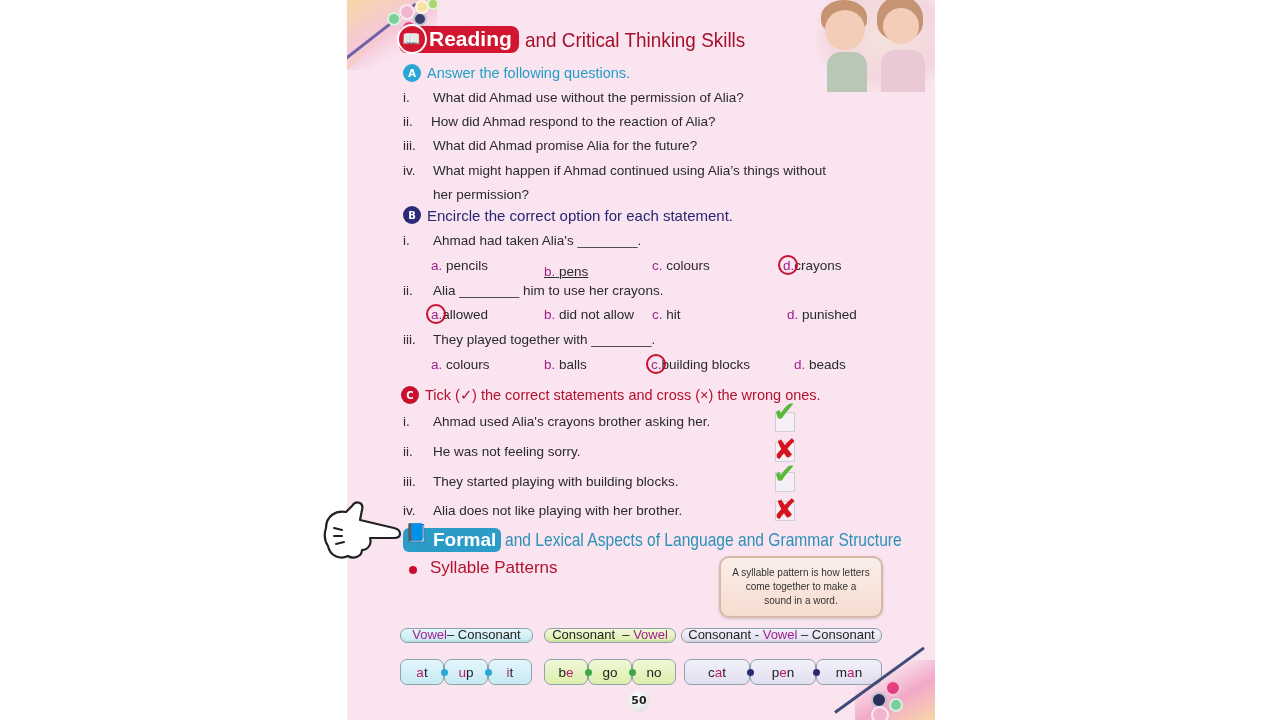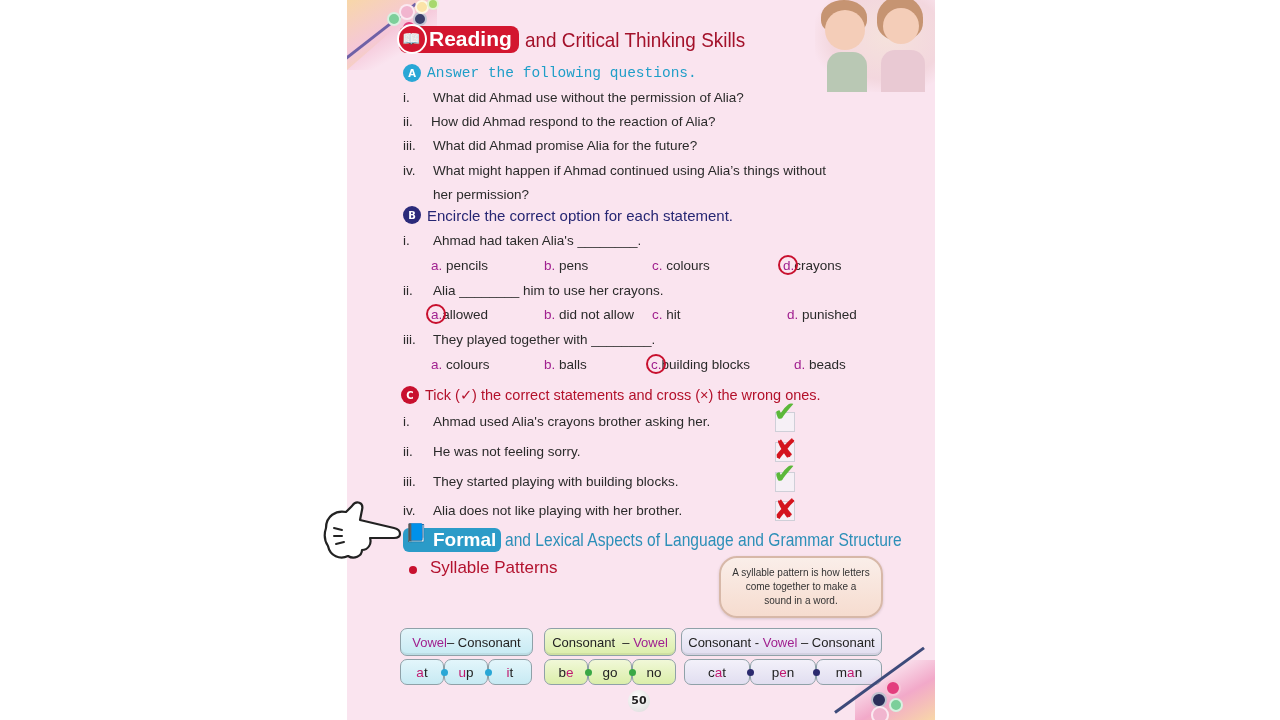--- a/index.html
+++ b/index.html
@@ -75,28 +75,28 @@
 
   .hand {
     position: absolute; left: 322px; top: 498px; width: 80px; height: 64px;
   }
 
   .syl-title { position: absolute; left: 62px; top: 558px; font-size: 17px; color: #b3132f; font-family: "Liberation Sans", sans-serif; }
   .syl-bullet { position: absolute; left: 62px; top: 566px; width: 8px; height: 8px; background: #c8102e; border-radius: 50%; }
   .syl-desc { position: absolute; left: 81px; top: 580px; font-size: 15.5px; color: #1a1a1a; font-family: "Liberation Sans", sans-serif; line-height: 21px; width: 280px; }
 
   .note-box {
-    position: absolute; left: 372px; top: 556px; width: 164px; height: 62px; border-radius: 18px;
+    position: absolute; left: 372px; top: 556px; width: 164px; height: 62px; border-radius: 10px;
     background: linear-gradient(#faeee9, #f6dccf); border: 2px solid #d7b8a8; box-shadow: 0 1px 3px rgba(0,0,0,0.15);
     font-size: 10px; color: #333; text-align: center; padding: 8px 10px; line-height: 14px; font-family: "Liberation Sans", sans-serif;
   }
 
   .pat-label {
-    position: absolute; height: 28px; border-radius: 7px; font-size: 13px; font-family: "Liberation Sans", sans-serif;
-    display: flex; align-items: center; justify-content: center; color: #222; border: 1px solid #8fa1a8;
+    position: absolute; height: 15px; border-radius: 7px; font-size: 13px; font-family: "Liberation Sans", sans-serif;
+    display: flex; align-items: flex-end; justify-content: center; color: #222; border: 1px solid #8fa1a8;
     box-shadow: inset 0 -2px 0 rgba(0,0,0,0.06);
   }
   .pat-label .v { color: #a0208f; }
   .tile {
     position: absolute; height: 26px; border-radius: 7px; font-size: 13.5px; font-family: "Liberation Sans", sans-serif;
     display: flex; align-items: center; justify-content: center; color: #222; border: 1px solid #8fa1a8;
   }
   .tile .v { color: #c0186f; }
   .dot { position: absolute; width: 7px; height: 7px; border-radius: 50%; }
 
@@ -140,21 +140,21 @@
   <div class="reading-head">
     <div class="reading-badge">
       <span class="reading-icon">📖</span>
       <span>Reading</span>
     </div>
     <span class="reading-rest">and Critical Thinking Skills</span>
   </div>
 
   <div class="sec-label" style="left:56px;top:64px;">
     <span class="sec-circle" style="background:#29a7d6;">A</span>
-    <span style="color:#1f9ec8;font-family:Liberation Mono, monospace;">Answer the following questions.</span>
+    <span style="color:#1f9ec8;font-family:Liberation Sans, sans-serif;">Answer the following questions.</span>
   </div>
 
   <div class="q-line" style="left:56px;top:90px;">
     <span class="q-num">i.</span>
     <span class="q-text">What did Ahmad use without the permission of Alia?</span>
   </div>
   <div class="q-line" style="left:56px;top:114px;">
     <span class="q-num">ii.</span>
     <span class="q-text" style="left:28px;">How did Ahmad respond to the reaction of Alia?</span>
   </div>
@@ -173,21 +173,21 @@
   <div class="sec-label" style="left:56px;top:206px;">
     <span class="sec-circle" style="background:#2b2a7a;">B</span>
     <span style="color:#262673;font-family:'Liberation Sans',sans-serif;font-size:15px;">Encircle the correct option for each statement.</span>
   </div>
 
   <div class="q-line" style="left:56px;top:233px;">
     <span class="q-num">i.</span>
     <span class="q-text">Ahmad had taken Alia's ________.</span>
   </div>
   <div class="opt" style="left:84px;top:258px;"><span class="letter">a.</span> <span>pencils</span></div>
-  <div class="opt" style="left:197px;top:258px;"><span class="letter">b.</span> <span>pens</span></div>
+  <div class="opt" style="left:197px;top:264px;text-decoration:underline;"><span class="letter">b.</span> <span>pens</span></div>
   <div class="opt" style="left:305px;top:258px;"><span class="letter">c.</span> <span>colours</span></div>
   <div class="opt" style="left:436px;top:258px;"><span class="letter circled"><span class="ring"></span><span>d.</span></span><span>crayons</span></div>
 
   <div class="q-line" style="left:56px;top:283px;">
     <span class="q-num">ii.</span>
     <span class="q-text">Alia ________ him to use her crayons.</span>
   </div>
   <div class="opt" style="left:84px;top:307px;"><span class="letter circled"><span class="ring"></span><span>a.</span></span><span>allowed</span></div>
   <div class="opt" style="left:197px;top:307px;"><span class="letter">b.</span> <span>did not allow</span></div>
   <div class="opt" style="left:305px;top:307px;"><span class="letter">c.</span> <span>hit</span></div>

